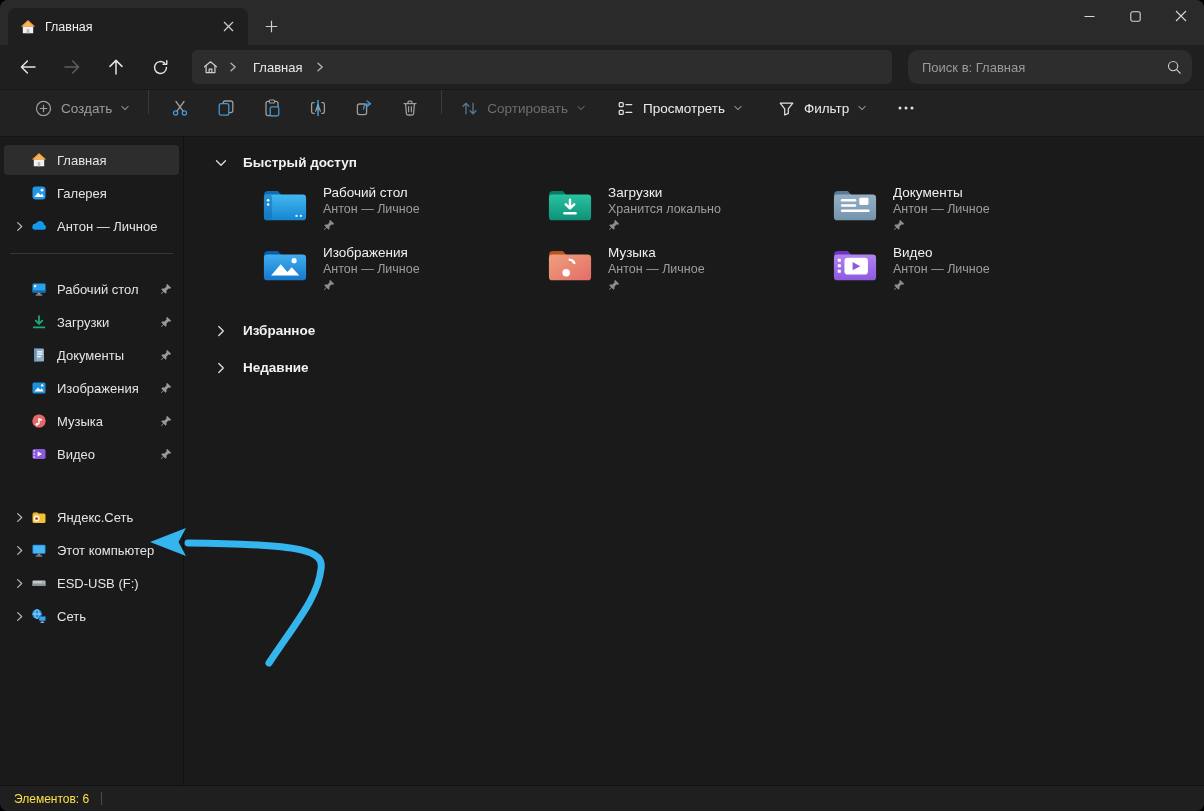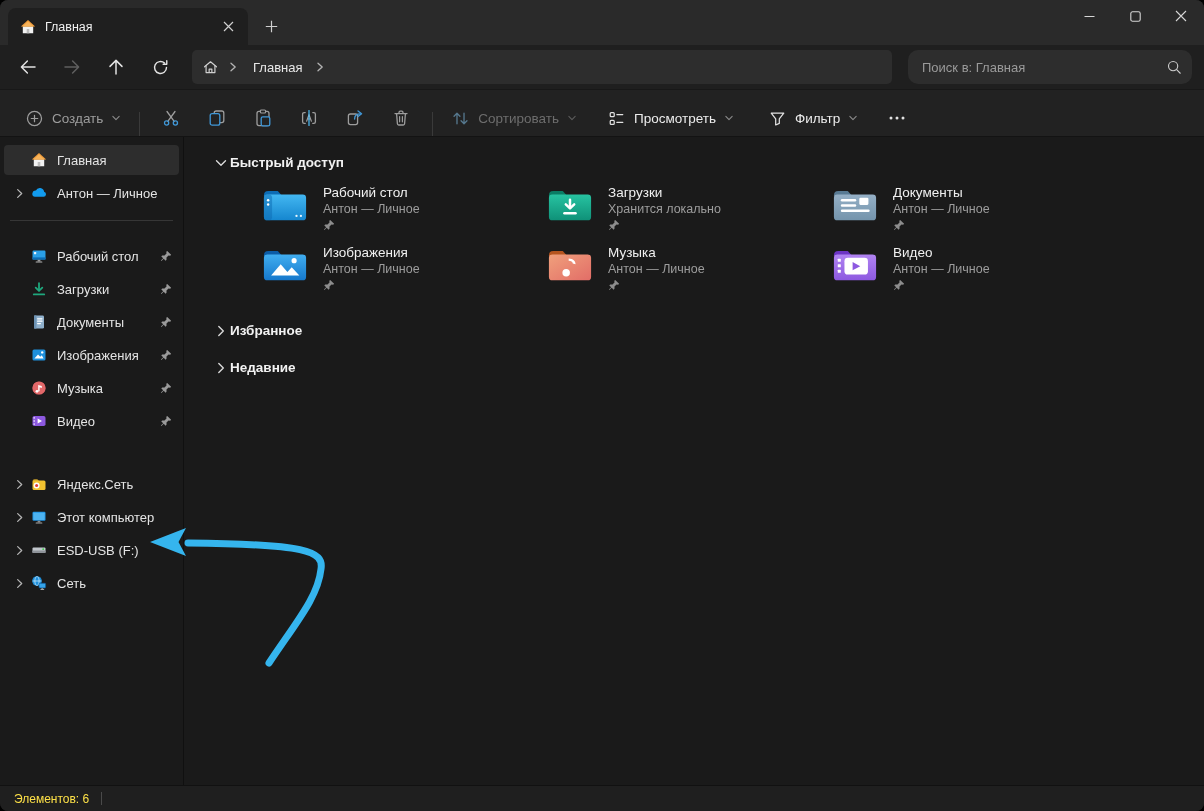--- a/index.html
+++ b/index.html
@@ -20,21 +20,21 @@
   
   .navbar { height:44px; background:#1f1f1f; display:flex; align-items:center; padding:0 8px 0 8px; gap:4px; flex:0 0 auto; }
   .nav-btn { width:40px; height:34px; display:flex; align-items:center; justify-content:center; border-radius:4px; flex:0 0 auto; }
   .addressbar { flex:1; height:34px; background:#2d2d2d; border-radius:5px; margin-left:8px; display:flex; align-items:center; padding:0 10px; gap:4px; }
   .crumb-seg { font-size:13px; color:#e8e8e8; padding:2px 6px; border-radius:3px; }
   .searchbox { width:284px; height:34px; background:#2d2d2d; border-radius:10px; margin-left:12px; margin-right:4px; display:flex; align-items:center; padding:0 10px 0 14px; }
   .searchbox input { flex:1; background:transparent; border:0; outline:0; color:#bdbdbd; font-size:13px; font-family:"Liberation Sans",sans-serif; }
   .searchbox input::placeholder { color:#9a9a9a; opacity:1; }
 
   
-  .toolbar { height:48px; background:#222222; border-top:1px solid #181818; border-bottom:1px solid #131313; display:flex; align-items:flex-end; padding:0 16px 0 15px; flex:0 0 auto; }
+  .toolbar { height:48px; background:#222222; border-top:1px solid #181818; border-bottom:1px solid #131313; display:flex; align-items:flex-start; padding:0 16px 0 24px; flex:0 0 auto; }
   .tool-btn { display:flex; align-items:center; gap:8px; padding:0 10px; height:36px; border-radius:4px; flex:0 0 auto; }
   .tool-icon-btn { width:46px; height:36px; display:flex; align-items:center; justify-content:center; border-radius:4px; flex:0 0 auto; }
   .tool-label { font-size:13.5px; color:#ececec; white-space:nowrap; }
   .tool-label.dim { color:#9d9d9d; }
   .tool-label.disabled { color:#6d6d6d; }
   .tdiv { width:1px; height:24px; background:#3a3a3a; margin:0 8px; flex:0 0 auto; }
   .toolbar .spacer { flex:1; }
 
   
   .app-body { flex:1; display:flex; min-height:0; background:#1a1a1a; }
@@ -42,21 +42,21 @@
   .side-row { height:30px; margin:0 4px 3px 4px; border-radius:4px; display:flex; align-items:center; padding:0 6px 0 4px; }
   .side-row.selected { background:#2d2d2d; }
   .chev-slot { width:22px; display:flex; align-items:center; justify-content:center; flex:0 0 auto; }
   .si { width:18px; height:16px; display:flex; align-items:center; justify-content:center; flex:0 0 auto; }
   .side-label { font-size:13px; color:#e4e4e4; margin-left:9px; white-space:nowrap; overflow:hidden; flex:1; }
   .side-pin { width:14px; display:flex; align-items:center; justify-content:center; flex:0 0 auto; }
   .side-divider { height:1px; background:#363636; margin:12px 10px 20px 10px; }
   .side-gap { height:30px; }
 
   .content { flex:1; position:relative; min-width:0; }
-  .section-header { display:flex; align-items:center; gap:2px; padding:15px 0 0 30px; height:36px; }
+  .section-header { display:flex; align-items:center; gap:15px; padding:15px 0 0 30px; height:36px; }
   .section-title { font-size:13.5px; font-weight:bold; color:#f2f2f2; }
   .qa-grid { display:grid; grid-template-columns:285px 285px 285px; row-gap:9px; margin:11px 0 0 78px; }
   .tile { display:flex; gap:15px; height:51px; align-items:flex-start; border-radius:4px; }
   .tile-icon { width:46px; height:40px; flex:0 0 auto; margin-top:1px; }
   .tile-text { display:flex; flex-direction:column; min-width:0; }
   .tile-name { font-size:13.5px; color:#f0f0f0; line-height:17px; white-space:nowrap; }
   .tile-sub { font-size:12.5px; color:#9d9d9d; line-height:16px; white-space:nowrap; }
   .tile-pin { margin-top:2px; width:12px; height:12px; }
   .collapsed-header { margin-top:10px; }
 
@@ -277,20 +277,31 @@
           <svg width="16" height="16" viewBox="0 0 16 16">
               <path d="M2.8 7.2 H13.2 V14.3 H2.8 Z" fill="#f2f2f2"></path>
               <path d="M8 0.9 L15.2 7.5 H0.8 Z" fill="#ef9b3a"></path>
               <path d="M8 2.6 L13.6 7.5 H2.4 Z" fill="#f7b35a"></path>
               <rect x="6.7" y="10" width="2.6" height="4.3" fill="#bdbdbd"></rect>
             </svg>
         </span>
         <span class="side-label">Главная</span>
       </div>
 
+      <div class="side-row">
+        <span class="chev-slot"></span>
+        <span class="si">
+          <svg width="16" height="16" viewBox="0 0 16 16">
+              <rect x="1.5" y="1.5" width="13" height="13" rx="3" fill="#2196e6"></rect>
+              <path d="M3.4 12 L7 7.4 L9.5 10.2 L11 8.6 L12.8 12 Z" fill="#fff"></path>
+              <circle cx="11" cy="5.2" r="1.4" fill="#fff"></circle>
+            </svg>
+        </span>
+        <span class="side-label">Галерея</span>
+      </div>
 
       <div class="side-row">
         <span class="chev-slot">
           <svg width="11" height="11" viewBox="0 0 12 12" fill="none">
               <path d="M4 1.8 L8.4 6 L4 10.2" stroke="#b4b4b4" stroke-width="1.4" stroke-linecap="round" stroke-linejoin="round"></path>
             </svg>
         </span>
         <span class="si">
           <svg width="16" height="16" viewBox="0 0 16 16">
               <path d="M4 11.8 h8.6 a2.6 2.6 0 0 0 .5 -5.1 A4.3 4.3 0 0 0 4.9 5.6 A3.1 3.1 0 0 0 4 11.8 Z" fill="#129bee"></path>

